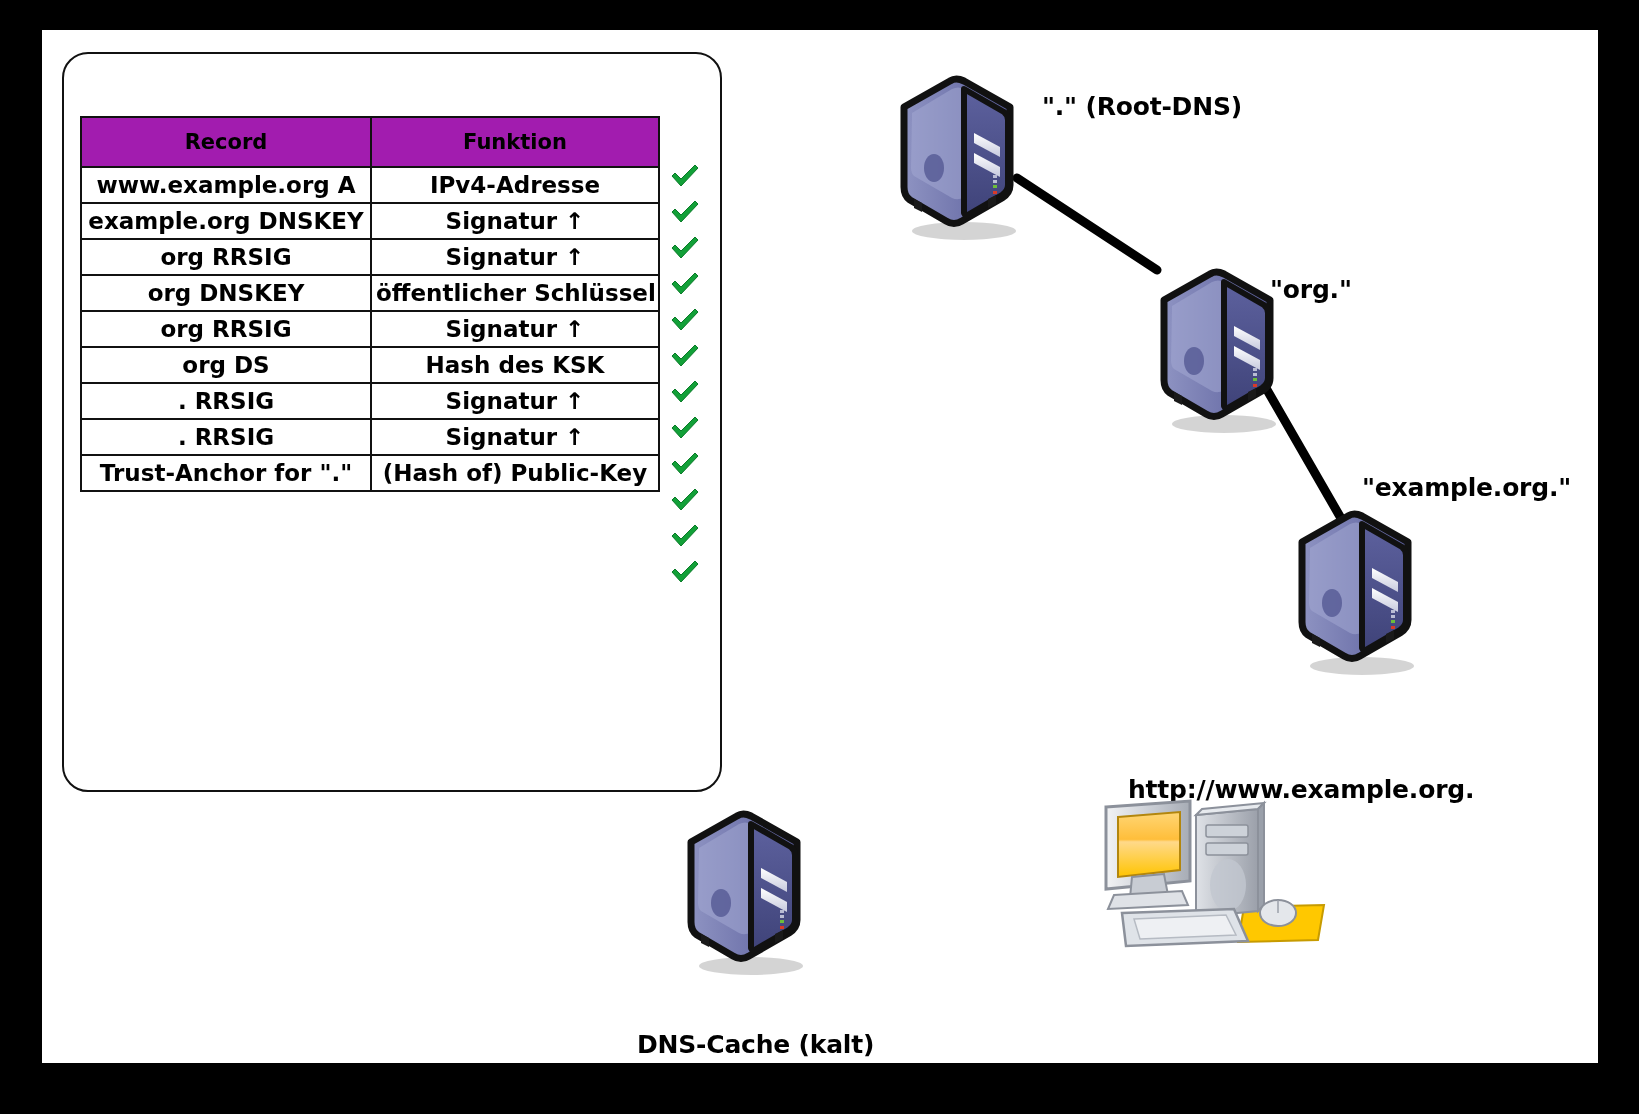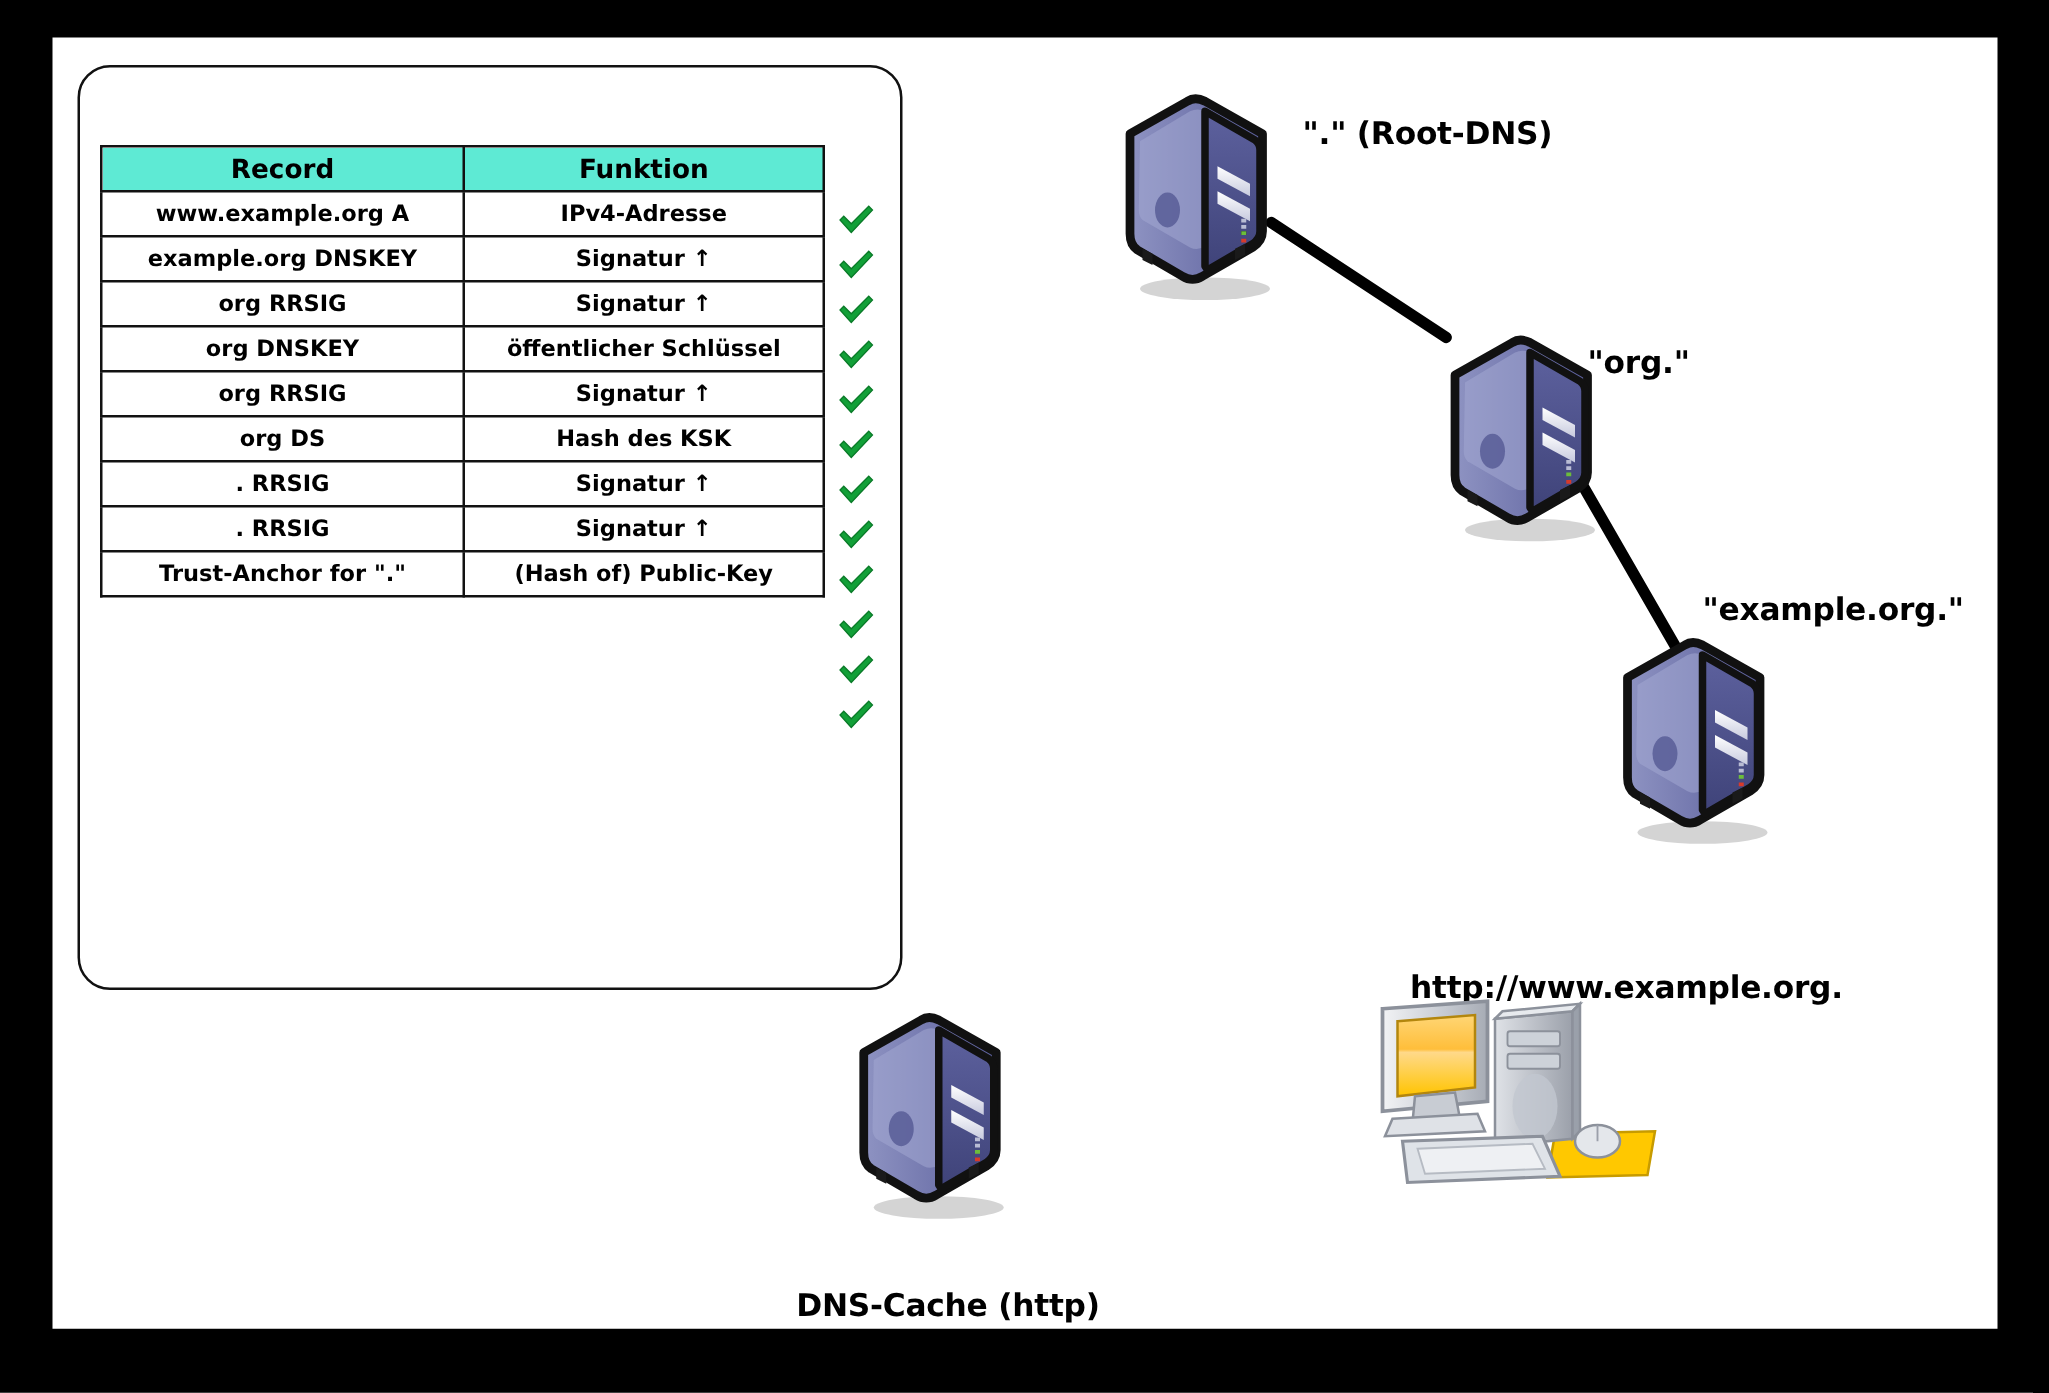--- a/index.html
+++ b/index.html
@@ -31,30 +31,30 @@
     left: 16px; top: 62px;
     width: 578px;
     border-collapse: collapse;
     table-layout: fixed;
   }
   #record-table th, #record-table td {
     border: 2px solid #111111;
     height: 36px;
     text-align: center;
     vertical-align: middle;
-    font-size: 18px;
+    font-size: 23px;
     font-weight: bold;
     color: #000000;
     padding: 0 4px;
     white-space: nowrap;
     overflow: hidden;
   }
   #record-table th {
-    background: #5eead4;
-    height: 36px;
+    background: #a21caf;
+    height: 50px;
     font-size: 21px;
   }
   #record-table col.c-record { width: 290px; }
   #record-table col.c-funktion { width: 288px; }
 
   .check-col {
     position: absolute;
     left: 600px; top: 104px;
     width: 46px;
   }
@@ -325,21 +325,21 @@
       <path d="M82 88 L108 102 L108 112 L82 98 Z" fill="url(#sgSlot)"></path>
       <rect x="101" y="110" width="4" height="3" fill="#b9bcd4"></rect>
       <rect x="101" y="115" width="4" height="3" fill="#b9bcd4"></rect>
       <rect x="101" y="120" width="4" height="3" fill="#6cbd3b"></rect>
       <rect x="101" y="126" width="4" height="3" fill="#d83a2a"></rect>
       <ellipse cx="42" cy="103" rx="10" ry="14" fill="#585d96" opacity="0.85"></ellipse>
       <path d="M22 134 L30 138 L30 147 L22 143 Z" fill="#1a1a1a"></path>
       <path d="M96 134 L104 130 L104 139 L96 143 Z" fill="#1a1a1a"></path>
     </svg>
   </div>
-  <div class="node-label" style="left:595px; top:1000px;">DNS-Cache (http)</div>
+  <div class="node-label" style="left:595px; top:1000px;">DNS-Cache (kalt)</div>
 
   <div class="node-label" style="left:1086px; top:745px;">http://www.example.org.</div>
   <div class="pc" style="left:1050px; top:765px;">
     <svg viewBox="0 0 245 165" width="245" height="165">
       <defs>
         <linearGradient id="scr" x1="0" y1="0" x2="0" y2="1">
           <stop offset="0%" stop-color="#ffd675"></stop>
             <stop offset="42%" stop-color="#ffbe3a"></stop>
           <stop offset="46%" stop-color="#ffd98a"></stop>
             <stop offset="100%" stop-color="#ffc400"></stop>

